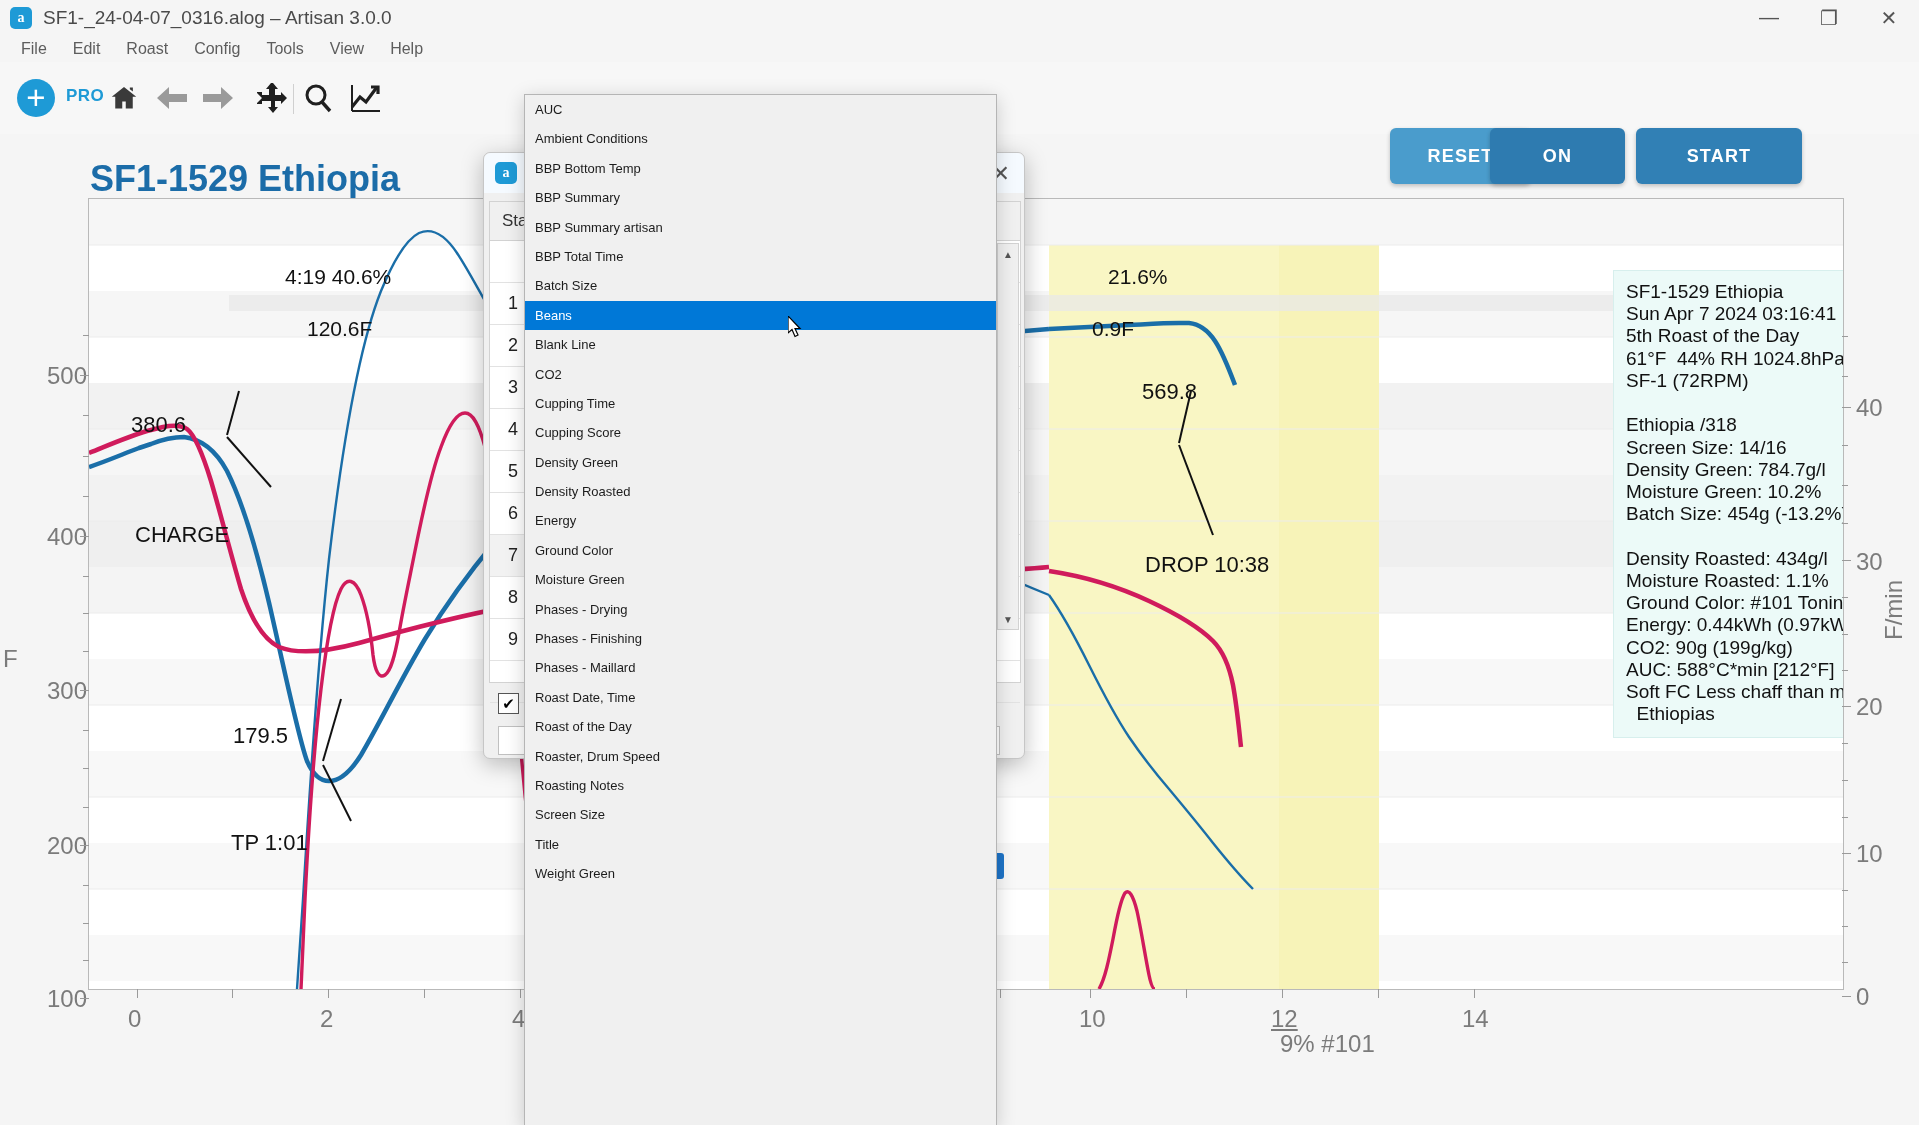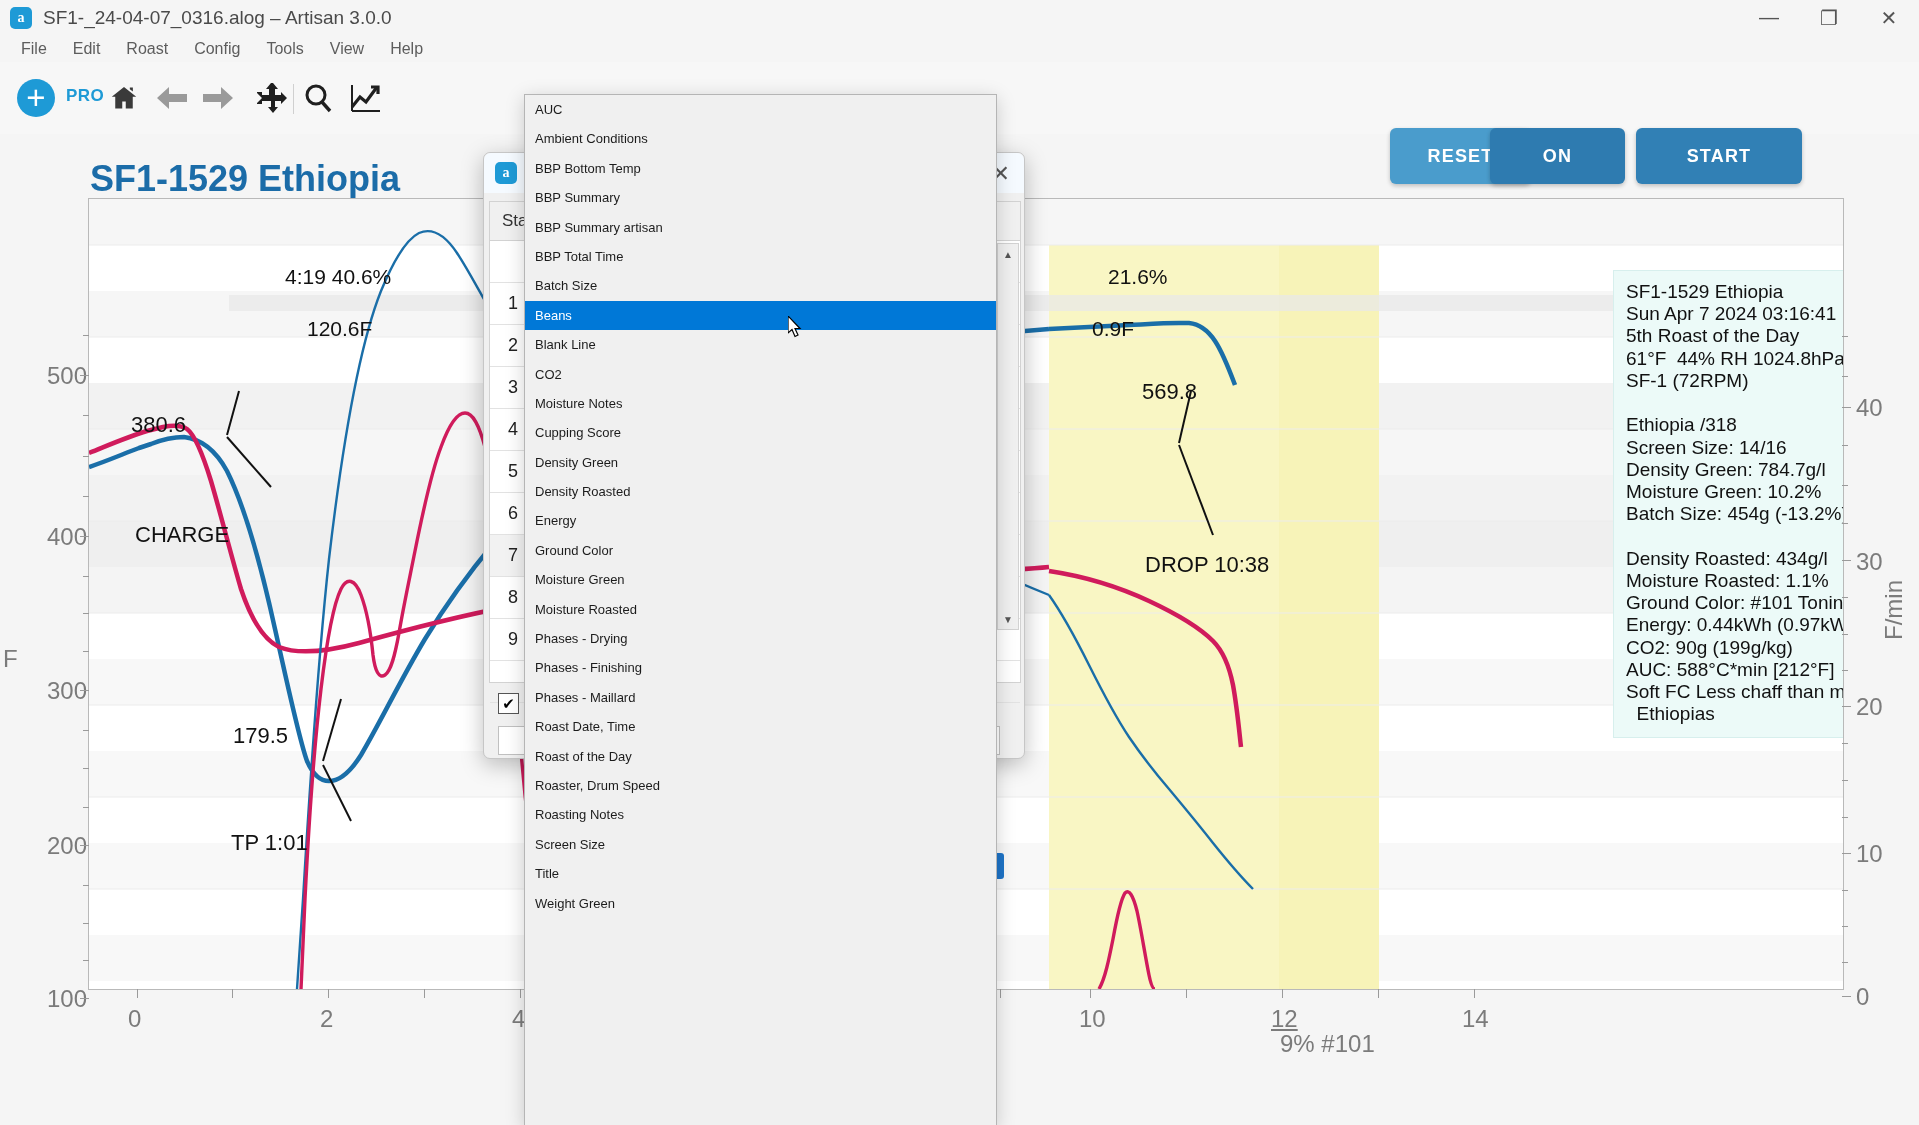--- a/index.html
+++ b/index.html
@@ -515,28 +515,27 @@
   <div class="popup-item">AUC</div>
   <div class="popup-item">Ambient Conditions</div>
   <div class="popup-item">BBP Bottom Temp</div>
   <div class="popup-item">BBP Summary</div>
   <div class="popup-item">BBP Summary artisan</div>
   <div class="popup-item">BBP Total Time</div>
   <div class="popup-item">Batch Size</div>
   <div class="popup-item selected">Beans</div>
   <div class="popup-item">Blank Line</div>
   <div class="popup-item">CO2</div>
-  <div class="popup-item">Moisture Notes</div>
+  <div class="popup-item">Cupping Time</div>
   <div class="popup-item">Cupping Score</div>
   <div class="popup-item">Density Green</div>
   <div class="popup-item">Density Roasted</div>
   <div class="popup-item">Energy</div>
   <div class="popup-item">Ground Color</div>
   <div class="popup-item">Moisture Green</div>
-  <div class="popup-item">Moisture Roasted</div>
   <div class="popup-item">Phases - Drying</div>
   <div class="popup-item">Phases - Finishing</div>
   <div class="popup-item">Phases - Maillard</div>
   <div class="popup-item">Roast Date, Time</div>
   <div class="popup-item">Roast of the Day</div>
   <div class="popup-item">Roaster, Drum Speed</div>
   <div class="popup-item">Roasting Notes</div>
   <div class="popup-item">Screen Size</div>
   <div class="popup-item">Title</div>
   <div class="popup-item">Weight Green</div>

